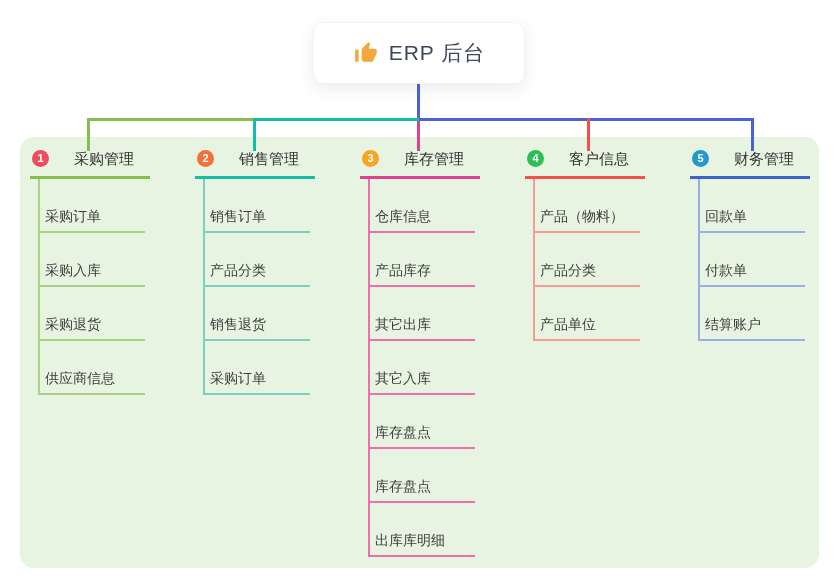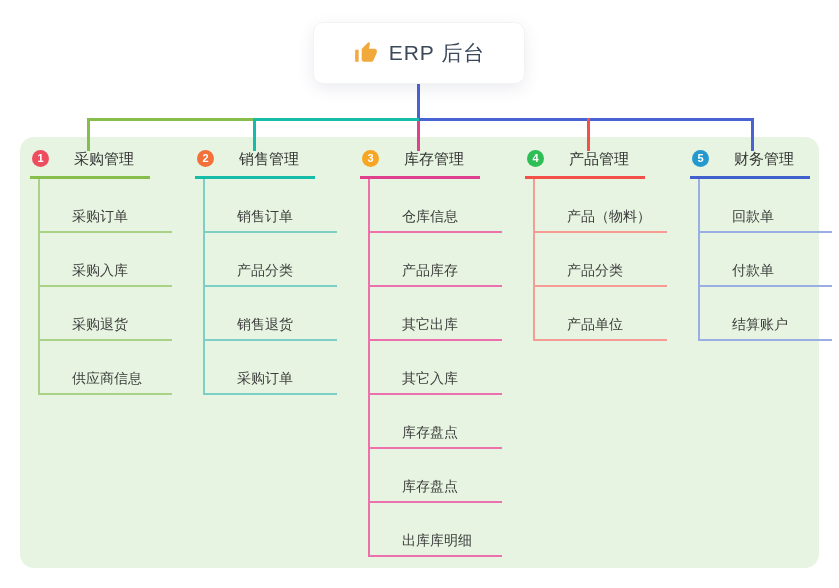--- a/index.html
+++ b/index.html
@@ -36,21 +36,21 @@
     width:17px;height:17px;border-radius:50%;flex:0 0 auto;
     color:#ffffff;font-size:11px;font-weight:bold;line-height:17px;text-align:center;
   }
   .branch-label{font-size:15px;font-weight:500;color:#333333;line-height:21px;white-space:nowrap;margin-left:18px;}
   .branch-children{position:relative;margin-left:8px;}
   .branch-children::before{
     content:"";position:absolute;left:0;top:0;bottom:0;width:2px;background:var(--line);
   }
   .child{
     width:max-content;min-width:86px;
-    padding:27px 14px 5px 34px;
+    padding:27px 14px 5px 7px;
     border-bottom:2px solid var(--line);
     font-size:14px;color:#3d3d3d;line-height:20px;white-space:nowrap;
   }
 </style>
 </head>
 <body>
 
 <div id="stage">
 
   <div class="panel"></div>
@@ -107,21 +107,21 @@
         <div class="child">其它出库</div>
         <div class="child">其它入库</div>
         <div class="child">库存盘点</div>
         <div class="child">库存盘点</div>
         <div class="child">出库库明细</div>
       </div>
     </div>
     <div class="branch" style="left: 525px; --accent: #f25048; --line: #f79c94;">
       <div class="branch-header">
         <span class="branch-badge" style="background: rgb(45, 190, 86);">4</span>
-        <span class="branch-label">产品管理</span>
+        <span class="branch-label">客户信息</span>
       </div>
       <div class="branch-children">
         <div class="child">产品（物料）</div>
         <div class="child">产品分类</div>
         <div class="child">产品单位</div>
       </div>
     </div>
     <div class="branch" style="left: 690px; --accent: #4060ce; --line: #9aaee3;">
       <div class="branch-header">
         <span class="branch-badge" style="background: rgb(36, 153, 206);">5</span>

